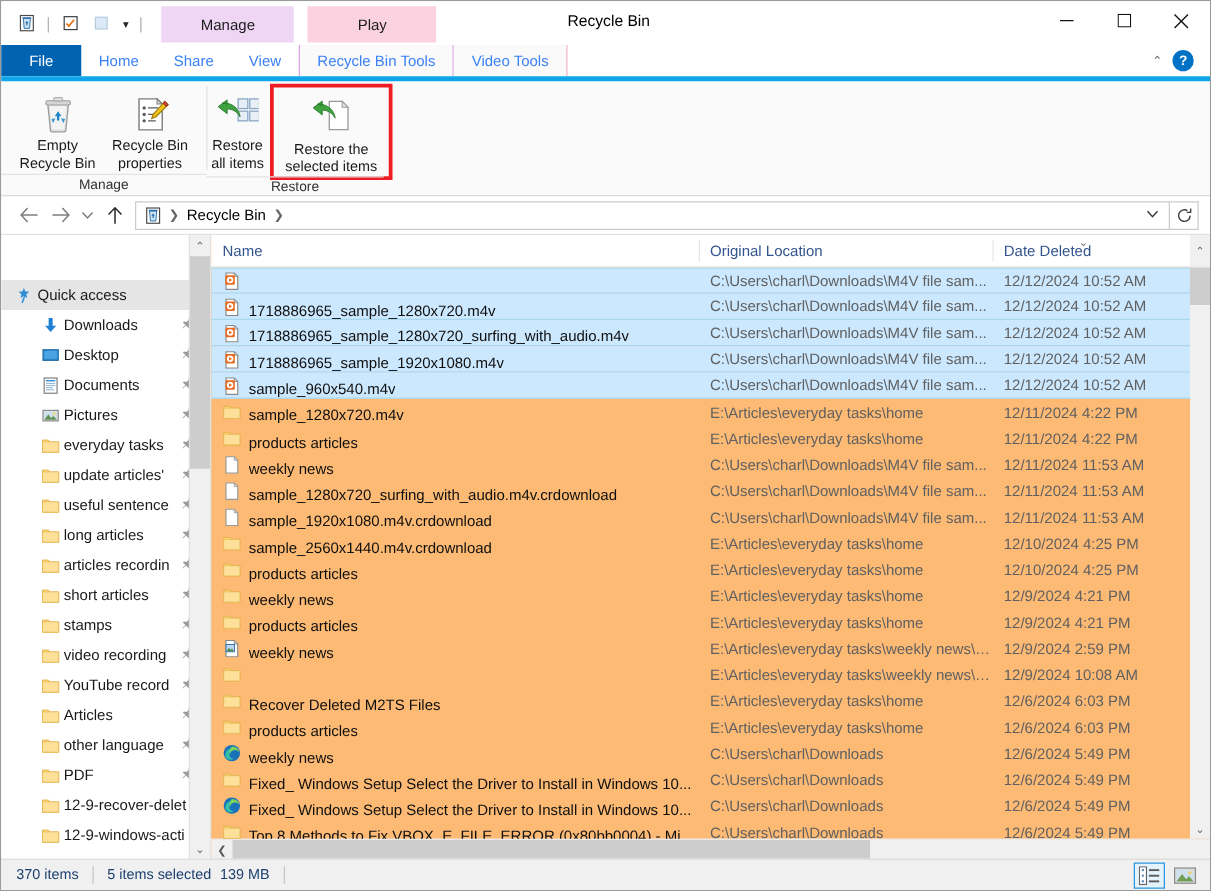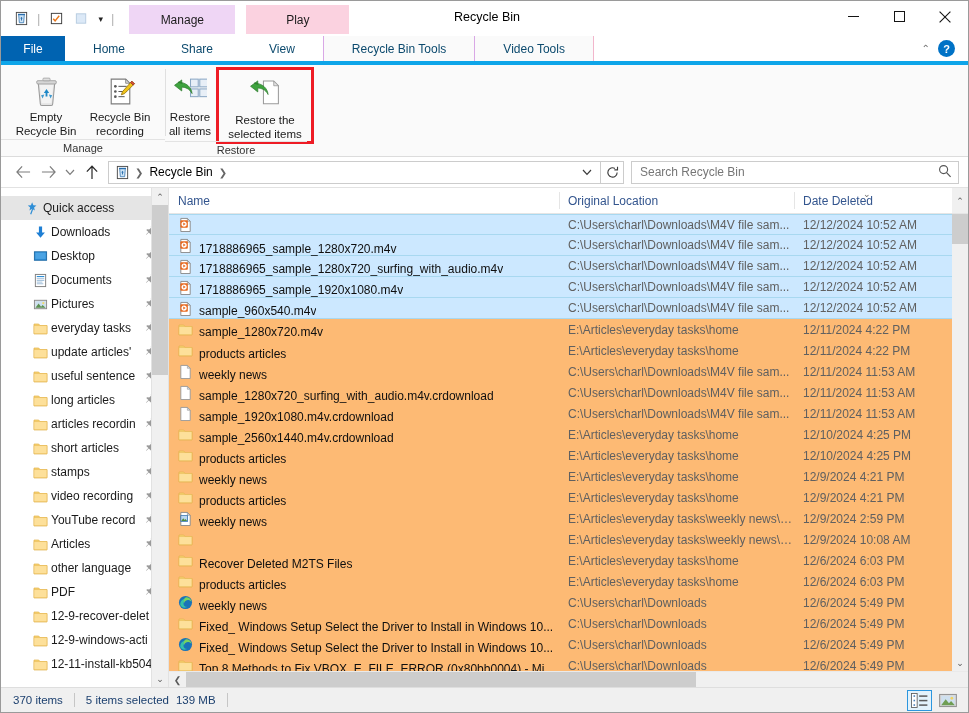--- a/index.html
+++ b/index.html
@@ -72,24 +72,24 @@
   .ribbon-tabs {
     height: 25px;
     display: flex;
     align-items: stretch;
     position: relative;
     background: #fff;
     flex: none;
   }
   .rtab {
     height: 25px;
-    padding: 0 28px;
+    padding: 0 14px;
     display: flex; align-items: center; justify-content: center;
     font-size: 12px;
-    color: #0c4a6e;
+    color: #3b82f6;
     white-space: nowrap;
   }
   .rtab-file {
     background: #0063b1; color: #fff;
     width: 64px; padding: 0;
   }
   .rtab-ctx {
     border-left: 1px solid #d9a8e6;
     border-right: 1px solid #d9a8e6;
     background: #fafafa;
@@ -220,21 +220,21 @@
   .nav-scroll { padding-top: 8px; }
   .navrow {
     height: 24px;
     display: flex; align-items: center;
     padding-left: 14px;
     position: relative;
     white-space: nowrap;
     font-size: 12px;
     color: #1a1a1a;
   }
-  .navrow.header { background: #e5e5e5; padding-left: 20px; }
+  .navrow.header { background: #e5e5e5; padding-left: 7px; margin-top: 28px; }
   .navrow .nico { width: 22px; display: flex; align-items: center; justify-content: center; flex: none; }
   .navrow .ntxt {
     overflow: hidden; text-overflow: clip; white-space: nowrap;
     max-width: 104px;
   }
   .navrow .pin {
     position: absolute; right: 12px; top: 50%; transform: translateY(-50%);
     color: #8c8c8c;
   }
   .navrow.indent { padding-left: 28px; }
@@ -517,21 +517,21 @@
               <circle cx="11" cy="21" r="1.3" fill="#5a5a5a"></circle>
               <line x1="14" y1="11" x2="22" y2="11" stroke="#5a5a5a" stroke-width="1"></line>
               <line x1="14" y1="16" x2="22" y2="16" stroke="#5a5a5a" stroke-width="1"></line>
               <line x1="14" y1="21" x2="20" y2="21" stroke="#5a5a5a" stroke-width="1"></line>
               <path d="M27 6 L29.5 8.5 L20 18 L16.8 19.2 L18 16 Z" fill="#f0c419" stroke="#a07c12" stroke-width=".9"></path>
               <path d="M27 6 L29.5 8.5 L28.2 9.8 L25.7 7.3 Z" fill="#d94f3d" stroke="#9c3326" stroke-width=".8"></path>
             </svg>
           </span>
           <span class="lbl">
             <span>Recycle Bin</span><br>
-            <span>recording</span>
+            <span>properties</span>
           </span>
         </div>
       </div>
       <div class="rgroup-label">Manage</div>
     </div>
 
     <div class="rgroup" style="width:142px">
       <div class="rgroup-items">
         <div class="rbtn" style="width:58px">
           <span class="ic">
@@ -609,29 +609,20 @@
       </span>
     </div>
 
     <div class="refresh-btn">
       <svg width="13" height="13" viewBox="0 0 14 14">
         <path d="M12 7 A5 5 0 1 1 9.6 2.7" fill="none" stroke="#3b3b3b" stroke-width="1.2"></path>
         <path d="M12.4 0.8 L12.4 4.2 L9 4.2" fill="none" stroke="#3b3b3b" stroke-width="1.2"></path>
       </svg>
     </div>
 
-    <div class="searchbox">
-      <span class="ph">Search Recycle Bin</span>
-      <span>
-        <svg width="14" height="14" viewBox="0 0 15 15">
-          <circle cx="6" cy="6" r="4.3" fill="none" stroke="#555" stroke-width="1.2"></circle>
-          <line x1="9.2" y1="9.2" x2="13.5" y2="13.8" stroke="#555" stroke-width="1.3"></line>
-        </svg>
-      </span>
-    </div>
   </div>
 
   <div class="main">
 
     <div class="navpane">
       <div class="nav-scroll" id="nav-list">
           <div class="navrow header">
             <span class="nico">
               <svg width="15" height="15" viewBox="0 0 16 16">
                 <path d="M7.6 1.4 l1.3 3.1 l3.3 .2 l-2.5 2.1 l.8 3.2 l-2.9 -1.7 l-2.9 1.7 l.8 -3.2 l-2.5 -2.1 l3.3 -.2z" fill="#2f8ed6"></path>

